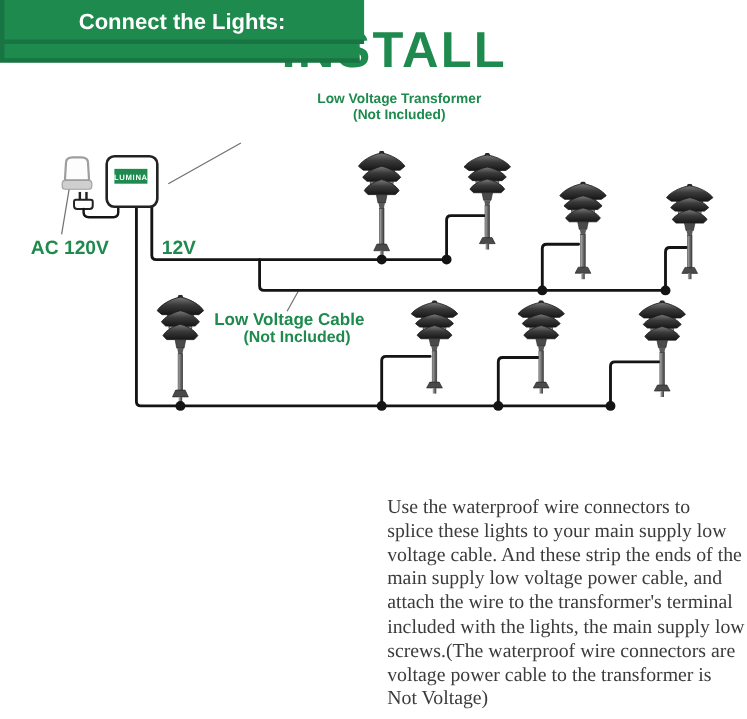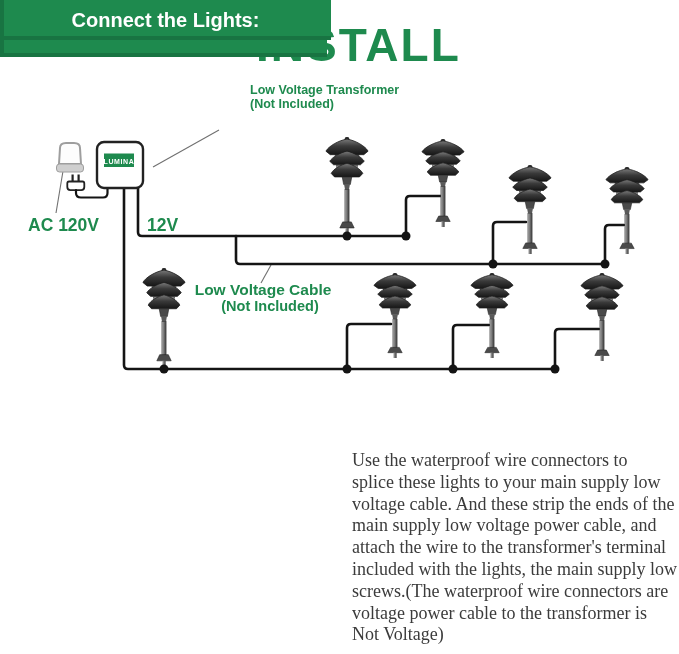--- a/index.html
+++ b/index.html
@@ -25,21 +25,21 @@
     position:absolute;left:133px;top:3px;width:92px;height:29px;
     border-top:2px solid var(--ink);border-bottom:2px solid var(--ink);
     display:flex;align-items:center;justify-content:center;
   }
   .logo-sub span{color:var(--ink);font-size:15px;letter-spacing:2.5px;}
   .title{
     position:absolute;left:256px;top:22px;margin:0;white-space:nowrap;
     color:var(--green);font-size:46px;font-weight:700;letter-spacing:2px;line-height:1;
   }
   .callout{
-    position:absolute;left:250px;top:83px;width:226px;
+    position:absolute;left:250px;top:83px;width:226px;text-align:center;
     color:var(--green);font-weight:700;font-size:12.5px;line-height:14px;
   }
   
   .diagram{position:absolute;left:0;top:108px;width:679px;height:274px;}
   .wire{fill:none;stroke:var(--wire);stroke-width:2.6;stroke-linejoin:round;stroke-linecap:round;}
   .thin{fill:none;stroke:#707070;stroke-width:1.1;}
   .dot{fill:var(--wire);}
   .glabel{fill:var(--green);font-weight:700;font-size:15.5px;}
   .glabel.big{font-size:17.5px;}
   .glabel.small{font-size:14.5px;}

